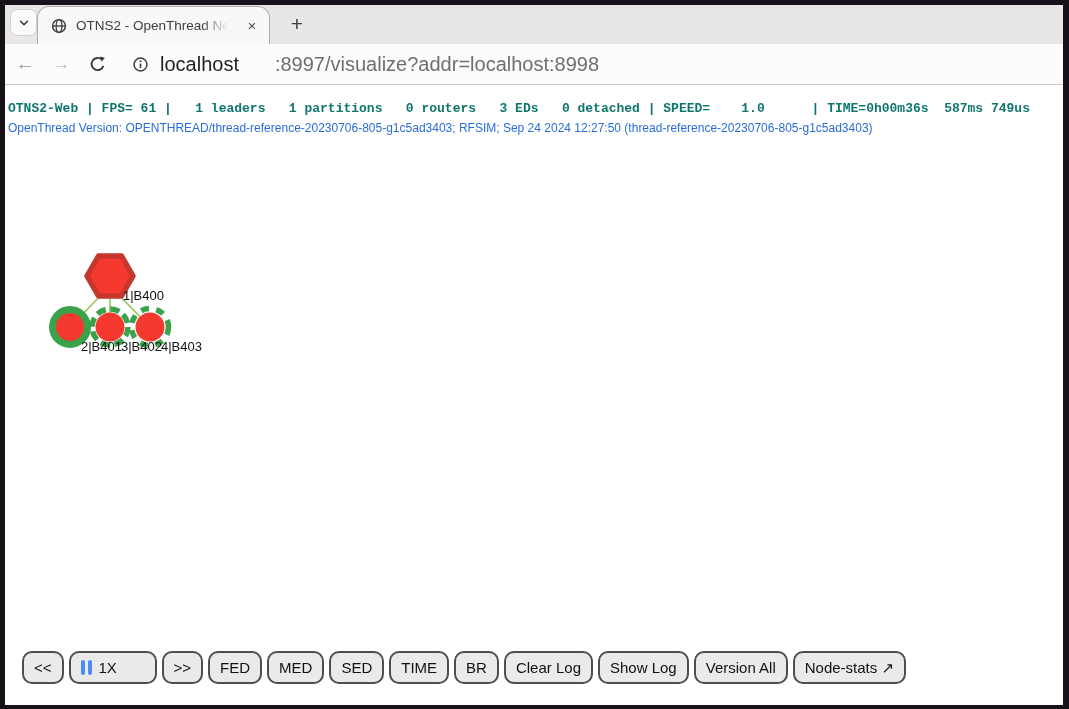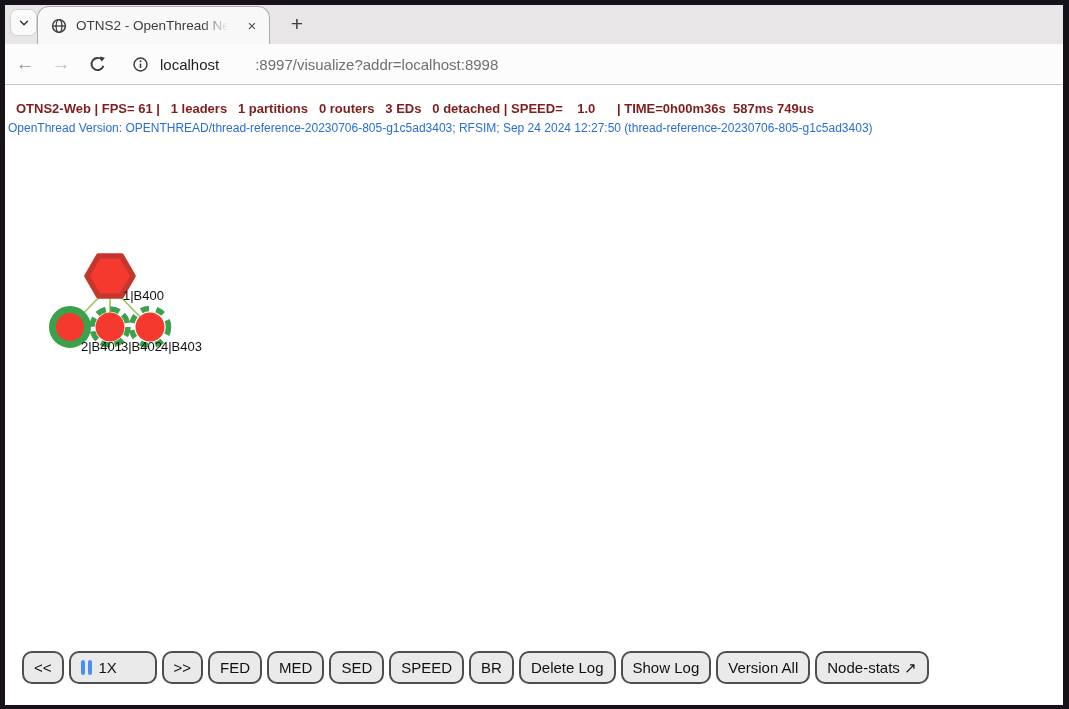--- a/index.html
+++ b/index.html
@@ -39,29 +39,29 @@
   
   .toolbar { height:40px; background:#fdfcfd; border-bottom:1px solid #c8c6c8;
     position:relative; flex:0 0 auto; }
   .nav-ic { position:absolute; top:0; height:40px; display:flex; align-items:center;
     justify-content:center; width:26px; }
   .back-ic  { left:7px;  color:#8f8f8f; font-size:19px; }
   .fwd-ic   { left:43px; color:#bfbfbf; font-size:19px; }
   .reload-ic{ left:79px; }
   .info-ic  { left:122px; }
   .urlbar { position:absolute; left:155px; top:0; height:40px; display:flex; align-items:center;
-    font-size:15px; }
+    font-size:20px; }
   .url-host { color:#1f1f1f; }
   .url-rest { color:#6f6f6f;padding-left:36px; }
   
   .page { flex:1 1 auto; background:#ffffff; position:relative; overflow:hidden; }
   .status-line {
-    position:absolute; left:11px; top:16px;
-    font-family:Liberation Sans, sans-serif; font-weight:bold; font-size:13px;
-    color:#7f1d1d; white-space:pre;
+    position:absolute; left:3px; top:16px;
+    font-family:Liberation Mono, monospace; font-weight:bold; font-size:13px;
+    color:#0f766e; white-space:pre;
   }
   .version-line {
     position:absolute; left:3px; top:36px;
     font-size:12px; color:#2a6cdb; white-space:pre;
   }
   .net-svg { position:absolute; left:0; top:60px; }
   .net-label { font-family:"Liberation Sans", sans-serif; font-size:13px; fill:#111; }
   
   .controls {
     position:absolute; left:17px; top:566px;
@@ -171,21 +171,21 @@
         <span class="pause-icon">
             <span></span>
             <span></span>
           </span>
         <span>1X</span>
       </button>
       <button class="ctl-btn">&gt;&gt;</button>
       <button class="ctl-btn">FED</button>
       <button class="ctl-btn">MED</button>
       <button class="ctl-btn">SED</button>
-      <button class="ctl-btn">SPEED</button>
+      <button class="ctl-btn">TIME</button>
       <button class="ctl-btn">BR</button>
-      <button class="ctl-btn">Delete Log</button>
+      <button class="ctl-btn">Clear Log</button>
       <button class="ctl-btn">Show Log</button>
       <button class="ctl-btn">Version All</button>
       <button class="ctl-btn">Node-stats ↗</button>
     </div>
   </div>
 </div>
 
 </body></html>

